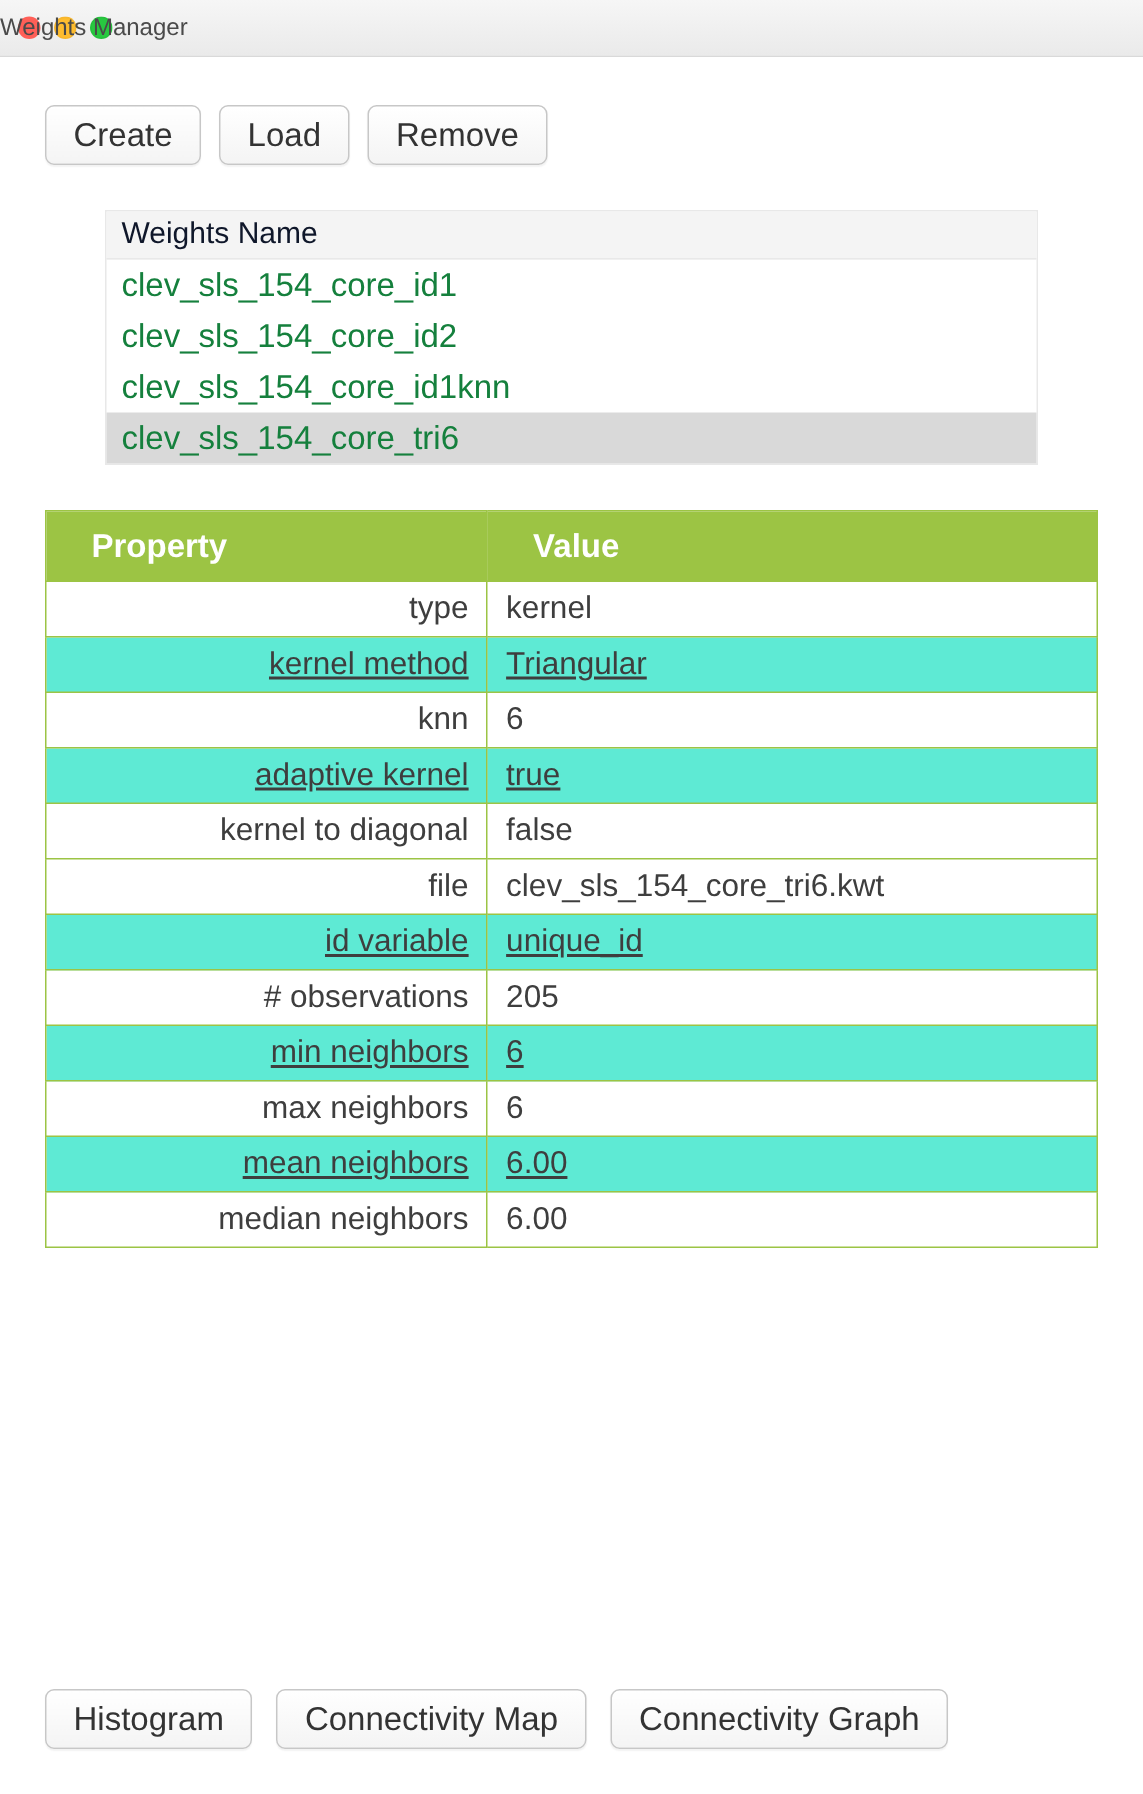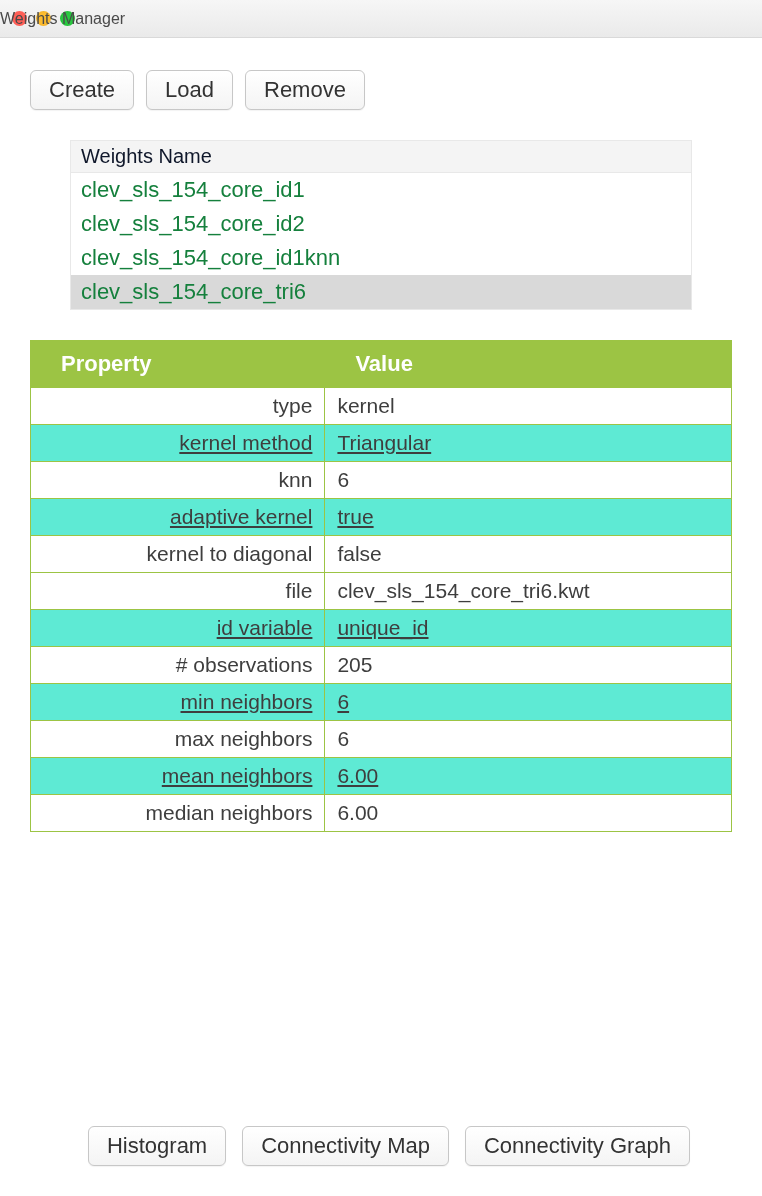--- a/index.html
+++ b/index.html
@@ -97,24 +97,24 @@
   }
   .prop-table td.key {
     text-align:right;
     width:42%;
   }
   .prop-table tr.alt td { background:#5eead4;text-decoration:underline; }
   .prop-table tr.norm td { background:#ffffff; }
   .bottom-buttons {
     position:absolute;
     bottom:30px;
-    left:46px; right:30px;
+    left:30px; right:30px;
     display:flex;
     gap:16px;
-    justify-content:center;
+    justify-content:flex-start;
   }
 </style>
 </head>
 <body>
 
 <div class="titlebar">
   <div class="traffic">
     <div class="tl red"></div>
     <div class="tl yellow"></div>
     <div class="tl green"></div>

